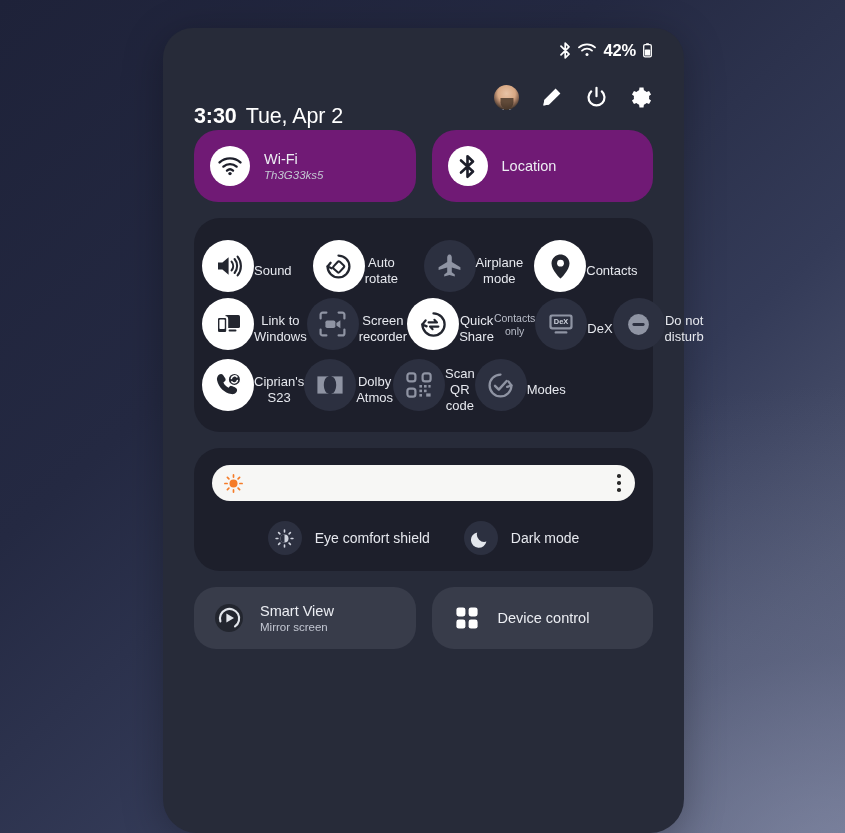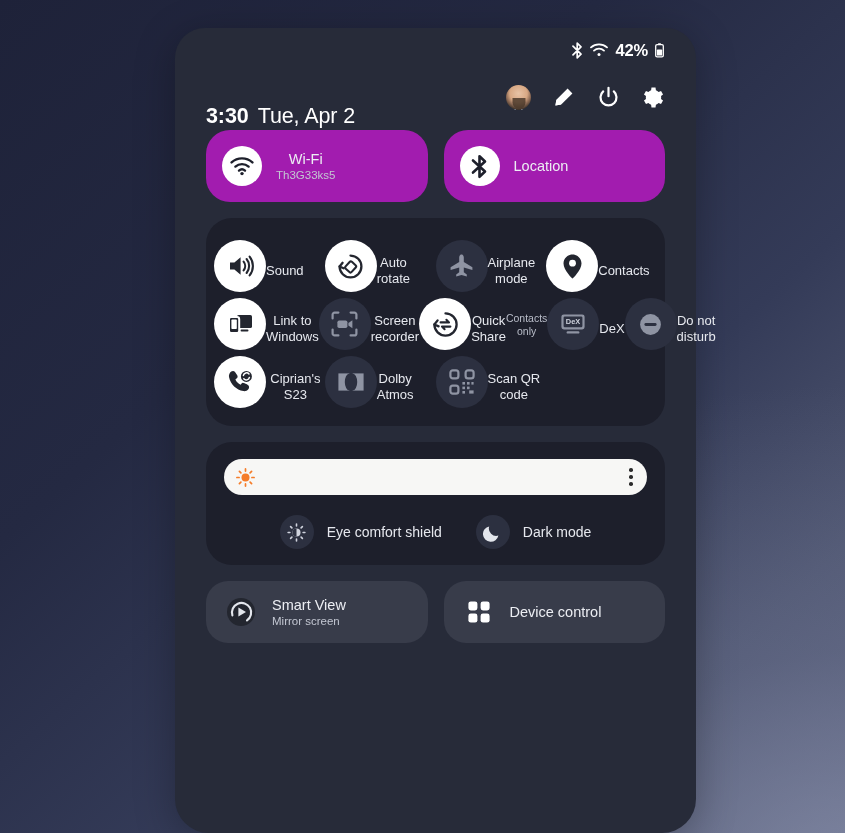--- a/index.html
+++ b/index.html
@@ -11,21 +11,21 @@
   body {
     background:
       radial-gradient(120% 95% at 100% 105%, rgba(150,158,185,0.55) 0%, rgba(120,128,158,0.28) 28%, rgba(60,66,94,0.0) 62%),
       linear-gradient(138deg, #1e2239 0%, #242942 34%, #343b58 62%, #4e5570 82%, #5e6480 100%);
     position: relative;
   }
 
   
   #panel {
     position: absolute;
-    left: 175px; top: 28px;
+    left: 163px; top: 28px;
     width: 521px; height: 805px;
     background: #272b39;
     border-radius: 30px 30px 34px 34px;
     box-shadow: 0 8px 40px rgba(0,0,0,0.28);
     padding: 0 31px;
   }
 
   
   #statusbar {
     height: 44px;
@@ -57,36 +57,35 @@
   #avatar::after {
     content: ""; position: absolute; left: 50%; top: 52%;
     width: 13px; height: 11px; transform: translateX(-50%);
     background: #4b3a2c; border-radius: 0 0 7px 7px; opacity: .85;
   }
 
   
   #conn-row { display: flex; gap: 16px; margin-top: 8px; }
   .conn-tile {
     flex: 1; height: 72px;
-    background: #a21caf;
+    background: #701a75;
     border-radius: 24px;
     display: flex; align-items: center;
     padding-left: 16px; gap: 14px;
     cursor: pointer;
-    text-align: center;
   }
   .conn-circle {
     width: 40px; height: 40px; border-radius: 50%;
     background: #fff;
     display: flex; align-items: center; justify-content: center;
     flex: none;
   }
   .conn-text { display: flex; flex-direction: column; gap: 2px; min-width: 0; }
   .conn-title { color: #eceef3; font-size: 14.5px; }
-  .conn-sub { color: #c3c7d2; font-size: 11.5px; }
+  .conn-sub { color: #c3c7d2; font-size: 11.5px; font-style: italic; }
 
   
   #toggles-card {
     margin-top: 16px;
     background: #1d1f2b;
     border-radius: 26px;
     padding: 22px 8px 18px;
   }
   .tg-row { display: flex; }
   .tg-row + .tg-row { margin-top: 6px; }
@@ -396,20 +395,30 @@
             <rect x="22.4" y="13" width="2.2" height="2.6" fill="#8f94a3"></rect>
             <rect x="13.4" y="17.6" width="2.6" height="2.6" fill="#8f94a3"></rect>
             <rect x="18" y="17.6" width="2.6" height="2.6" fill="#8f94a3"></rect>
             <rect x="13.4" y="22" width="2.6" height="2.6" fill="#8f94a3"></rect>
             <rect x="20.2" y="21.4" width="4.4" height="3.2" fill="#8f94a3"></rect>
           </svg>
         </div>
         <span class="tg-label">Scan QR<br>code</span>
       </div>
 
+      <div class="tg-cell">
+        <div class="tg-circle off">
+          <svg width="27" height="27" viewBox="0 0 27 27">
+            <path d="M13.5 2.6 A10.9 10.9 0 1 0 24.4 13.5" fill="none" stroke="#8f94a3" stroke-width="2.3" stroke-linecap="round"></path>
+            <path d="M24.4 13.5 L21.4 9.4 M24.4 13.5 L20.2 14.8" fill="none" stroke="#8f94a3" stroke-width="2.3" stroke-linecap="round"></path>
+            <path d="M8 13.8 l3.8 3.8 L19.6 9" fill="none" stroke="#8f94a3" stroke-width="2.4" stroke-linecap="round" stroke-linejoin="round"></path>
+          </svg>
+        </div>
+        <span class="tg-label">Modes</span>
+      </div>
 
       <div class="tg-spacer"></div>
     </div>
   </div>
 
   <div id="bright-card">
     <div id="bright-slider">
       <span>
         <svg width="19" height="19" viewBox="0 0 19 19">
           <circle cx="9.5" cy="9.5" r="4" fill="#f57c29"></circle>

